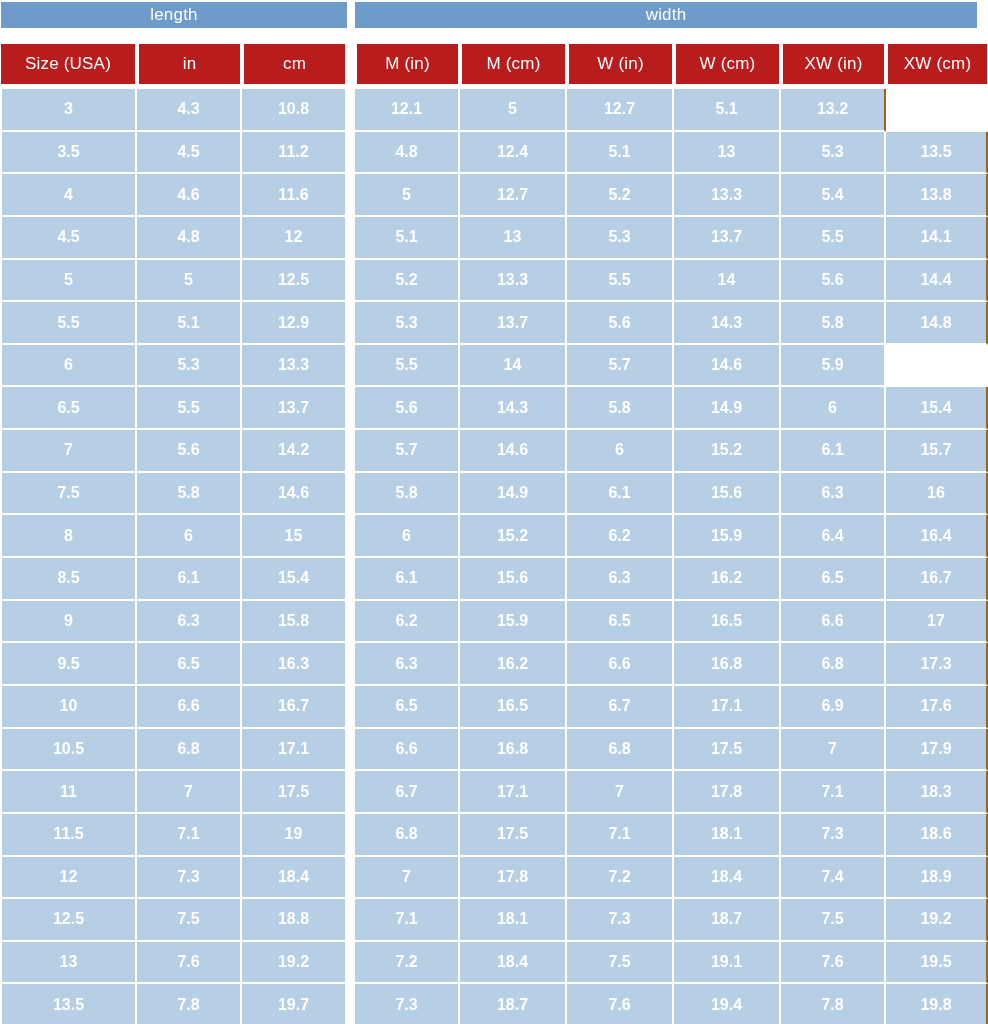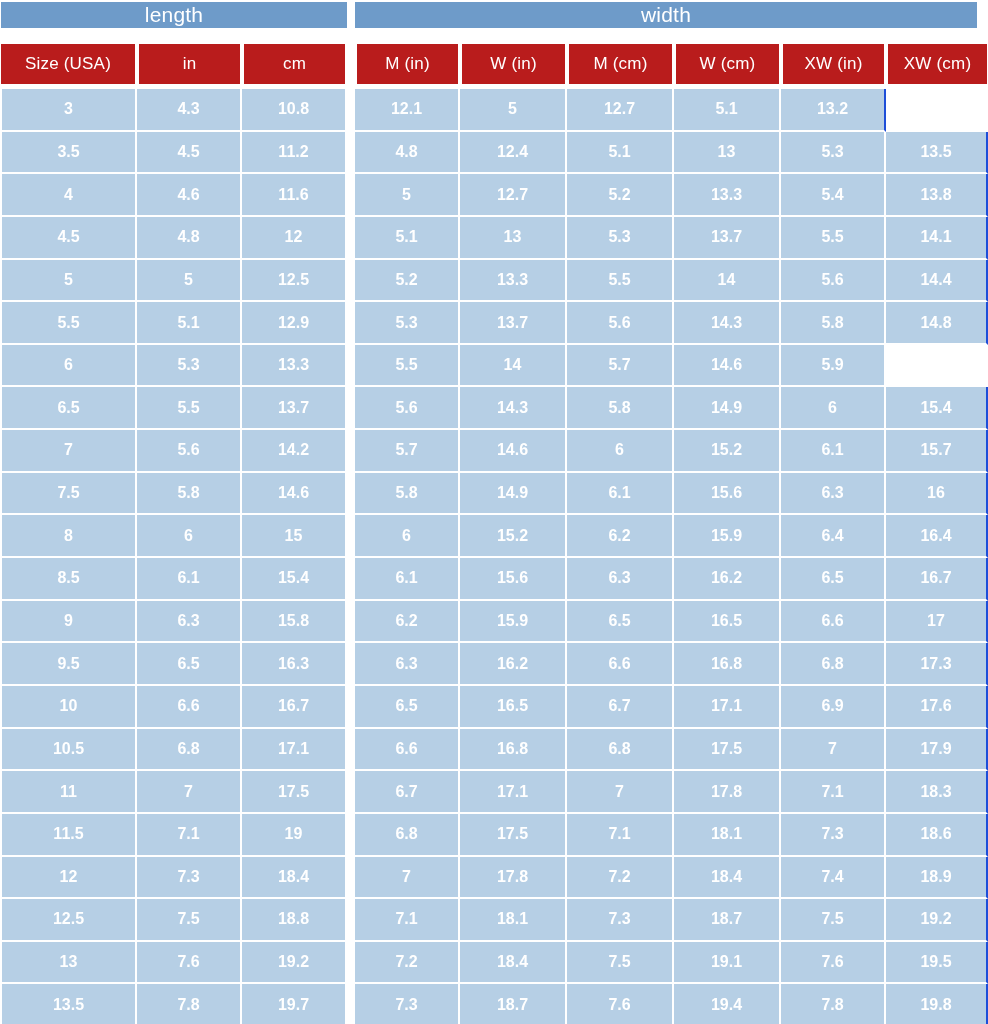--- a/index.html
+++ b/index.html
@@ -41,21 +41,21 @@
     width: 988px;
   }
 
   
   .group-row {
     height: 43px;
   }
   .group-cell {
     background: #6e9bc9;
     color: #ffffff;
-    font-size: 21px;
+    font-size: 17px;
     font-weight: normal;
     display: flex;
     align-items: center;
     justify-content: center;
     height: 26px;
     margin: 2px 0 2px 0;
     letter-spacing: 0.2px;
   }
   .group-cell.len {
     grid-column: 1 / 4;
@@ -116,42 +116,42 @@
     white-space: nowrap;
   }
   .cell.first {
     border-left: 2px solid #ffffff;
   }
   .cell.gutter {
     background: #ffffff;
     border: none;
   }
   .cell.last {
-    border-right: 2px solid #1d4ed8;
+    border-right: 2px solid #a16207;
   }
 </style>
 </head>
 <body>
 
 <div class="size-chart">
 
   <div class="grid group-row">
     <div class="group-cell len">length</div>
     <div class="group-cell gutter"></div>
     <div class="group-cell wid">width</div>
   </div>
 
   <div class="grid head-row" id="head-row">
       <div class="head-cell first">Size (USA)</div>
       <div class="head-cell">in</div>
       <div class="head-cell">cm</div>
       <div class="head-cell spacer"></div>
       <div class="head-cell">M (in)</div>
+      <div class="head-cell">M (cm)</div>
       <div class="head-cell">W (in)</div>
-      <div class="head-cell">M (cm)</div>
       <div class="head-cell">W (cm)</div>
       <div class="head-cell">XW (in)</div>
       <div class="head-cell last">XW (cm)</div>
     </div>
 
   <div class="body-wrap" id="body">
       <div class="grid body-row">
         <div class="cell first">3</div>
         <div class="cell">4.3</div>
         <div class="cell">10.8</div>

